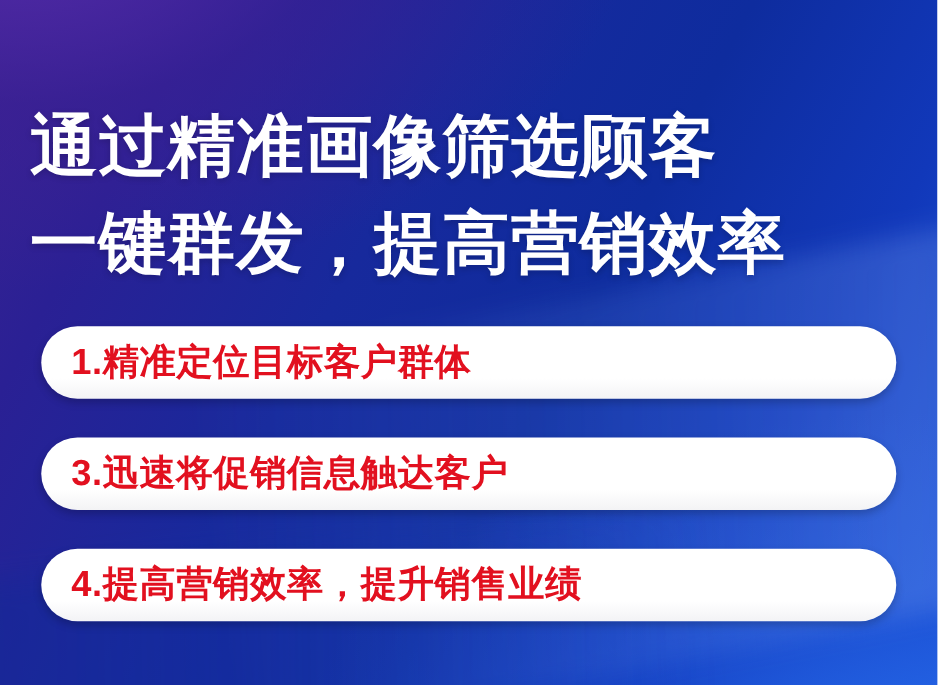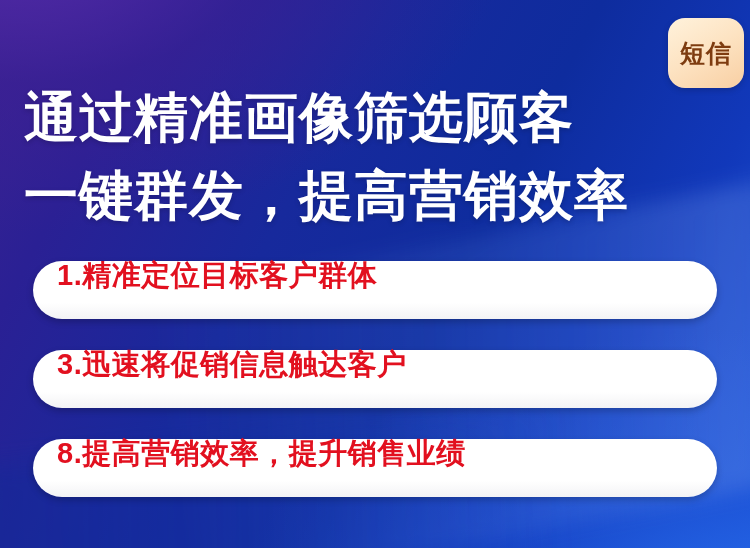--- a/index.html
+++ b/index.html
@@ -95,54 +95,51 @@
     width: 684px;
   }
   .pill {
     position: relative;
     height: 58px;
     margin-bottom: 31px;
     border-radius: 29px;
     background: linear-gradient(180deg, #ffffff 0%, #ffffff 72%, #f3f3f5 100%);
     box-shadow: 0 3px 7px rgba(0,0,0,0.22);
     display: flex;
-    align-items: flex-start;
+    align-items: center;
   }
   .pill-text {
     margin-left: 24px;
     color: #e2101f;
     font-size: 29px;
     font-weight: bold;
     letter-spacing: 0.5px;
     line-height: 1;
     white-space: nowrap;
   }
 </style>
 </head>
 <body>
 
 <div class="banner">
 
   <div class="sweep"></div>
   <div class="sweep2"></div>
 
-  <div class="badge">
-    <span class="badge-text">短信</span>
-  </div>
 
   <div class="headline">
     <div class="headline-line">通过精准画像筛选顾客</div>
     <div class="headline-line">一键群发，提高营销效率</div>
   </div>
 
   <div class="pill-list">
     <div class="pill">
       <span class="pill-text">1.精准定位目标客户群体</span>
     </div>
     <div class="pill">
       <span class="pill-text">3.迅速将促销信息触达客户</span>
     </div>
     <div class="pill">
-      <span class="pill-text">8.提高营销效率，提升销售业绩</span>
+      <span class="pill-text">4.提高营销效率，提升销售业绩</span>
     </div>
   </div>
 
 </div>
 
 </body></html>

